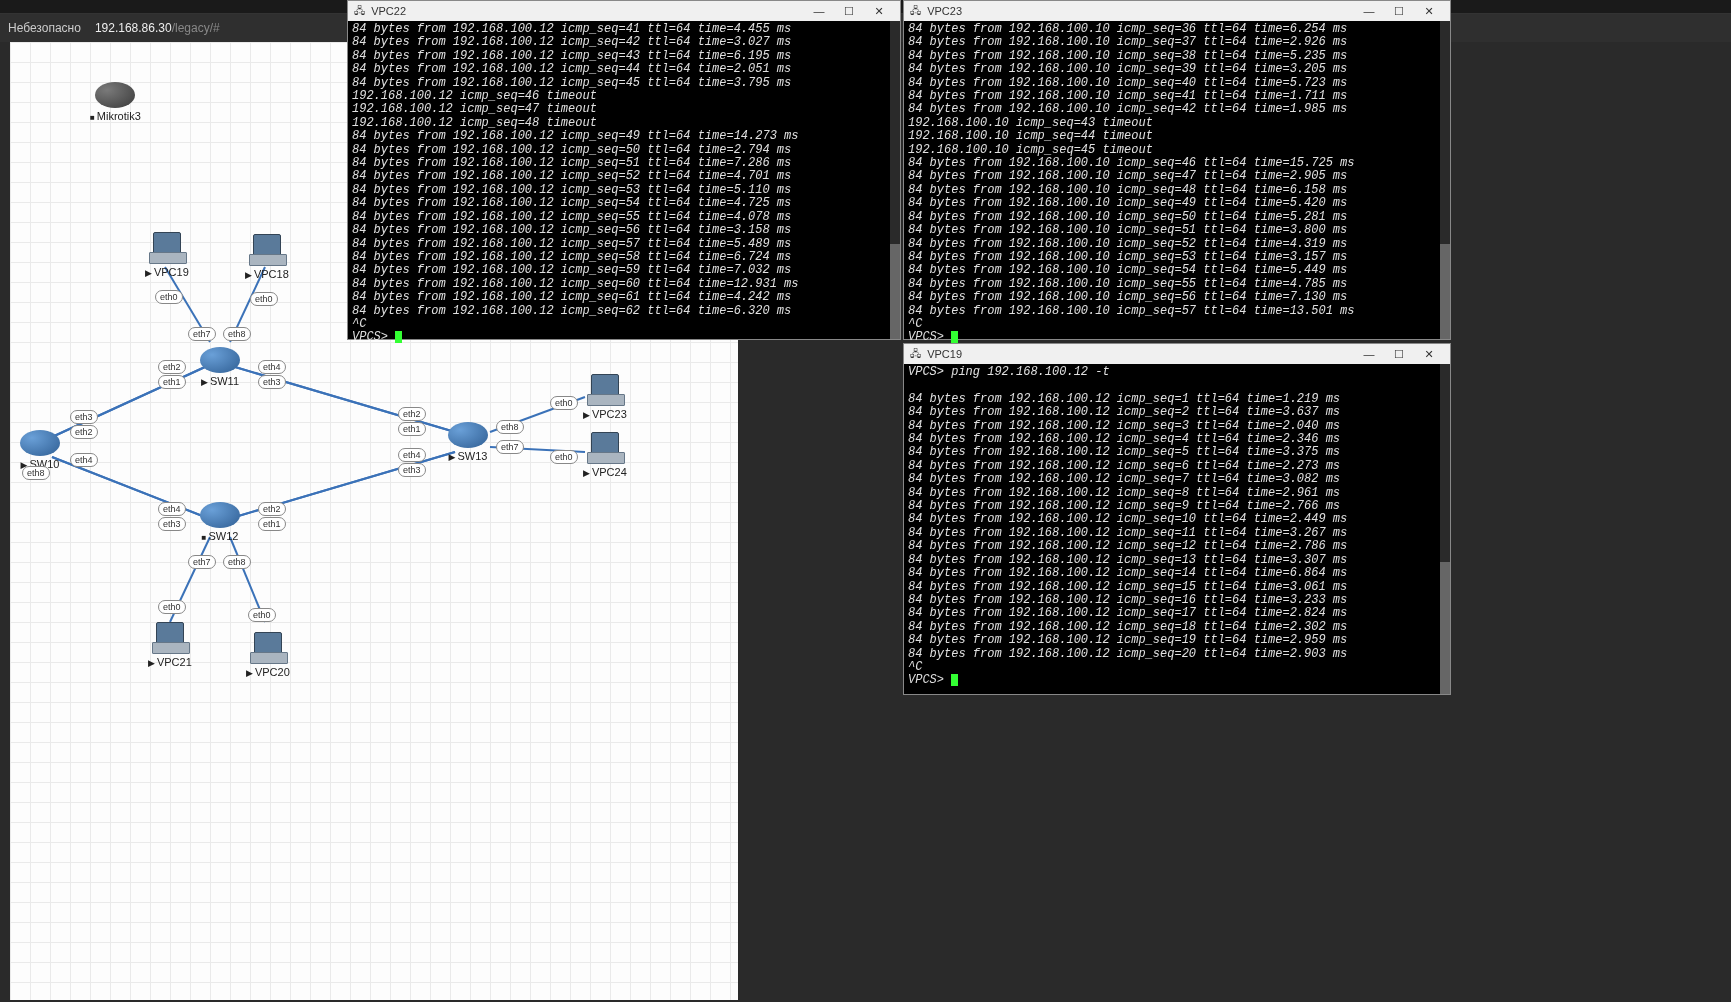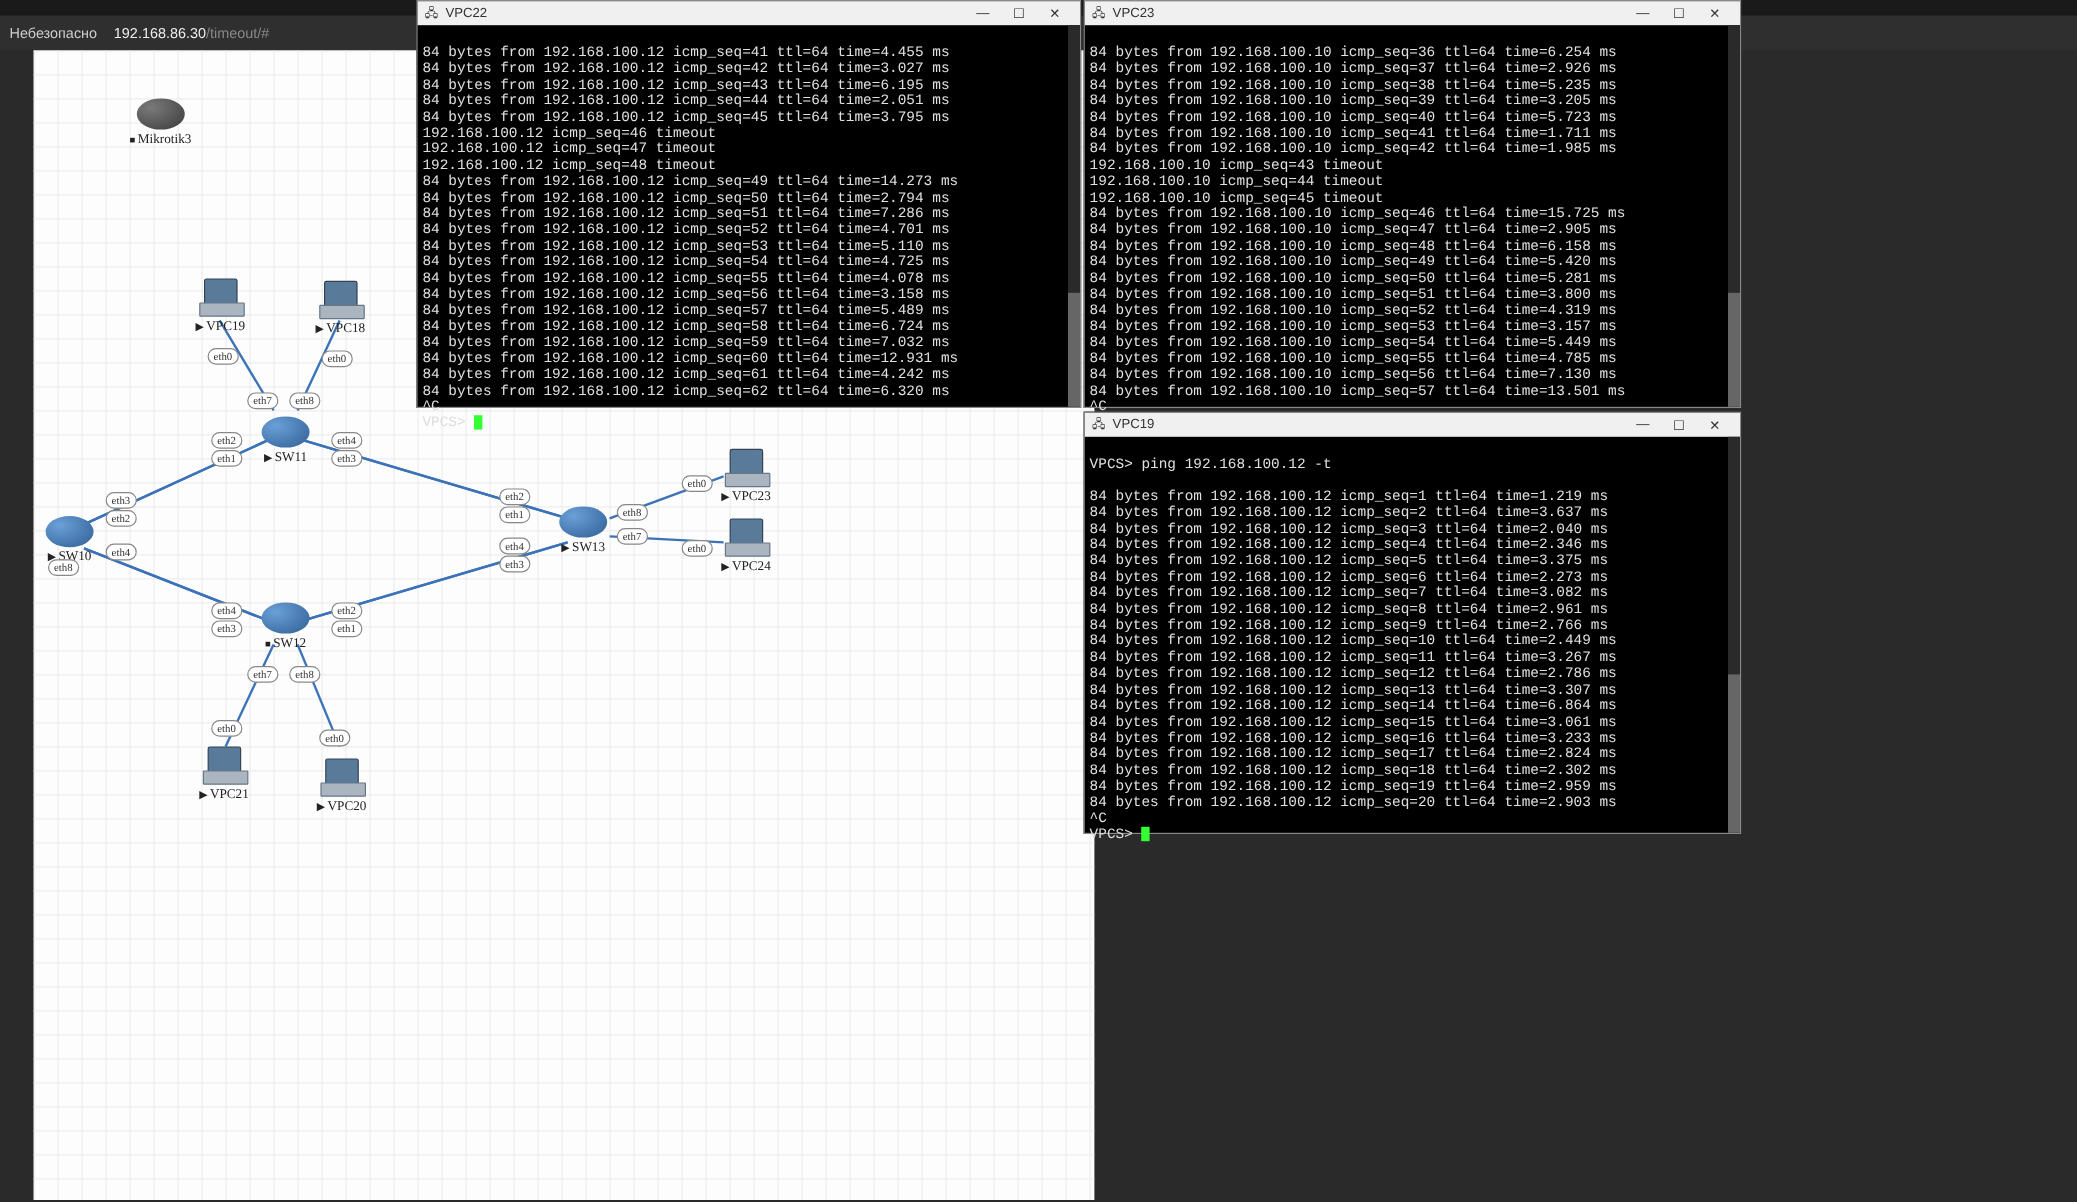--- a/index.html
+++ b/index.html
@@ -24,28 +24,27 @@
   padding: 0 8px;
   color: #aaa;
   font-size: 12px;
 }
 .url-security { color: #ccc; margin-right: 14px; }
 .url-text { color: #eee; }
 .url-path { color: #888; }
 .canvas {
   position: absolute;
   top: 42px;
-  left: 28px;
-  width: 884px;
+  left: 10px;
+  width: 728px;
   height: 958px;
   background: #fdfdfd;
   background-image: linear-gradient(#eaeaea 1px, transparent 1px),
                     linear-gradient(90deg, #eaeaea 1px, transparent 1px);
   background-size: 20px 20px;
-  font-family: Liberation Serif, serif;
 }
 .node {
   position: absolute;
   text-align: center;
   font-size: 11px;
   color: #222;
 }
 .node .label { margin-top: 2px; white-space: nowrap; }
 .node .play { font-size: 9px; margin-right: 2px; }
 .node .stop { font-size: 8px; margin-right: 2px; }
@@ -122,24 +121,25 @@
   display: flex;
   align-items: center;
   padding: 0 6px;
   font-size: 11px;
   font-family: Arial, sans-serif;
 }
 .term-title .ticon { margin-right: 6px; font-size: 10px; }
 .term-title .spacer { flex: 1; }
 .term-title .wbtn { width: 30px; text-align: center; color: #333; }
 .term-body {
-  padding: 17px 4px;
+  padding: 2px 4px;
   line-height: 13.4px;
   white-space: pre;
   overflow: hidden;
+  font-style: italic;
 }
 .prompt { color: #ddd; }
 .cursor {
   display: inline-block;
   width: 7px; height: 12px;
   background: #3f3;
   vertical-align: middle;
 }
 .scrolltrack {
   position: absolute;
@@ -153,21 +153,21 @@
   background: #666;
 }
 </style>
 </head>
 <body>
 
 <div class="top-bar"></div>
 <div class="url-bar">
   <span class="url-security">Небезопасно</span>
   <span class="url-text">192.168.86.30</span>
-  <span class="url-path">/timeout/#</span>
+  <span class="url-path">/legacy/#</span>
 </div>
 
 <div class="canvas">
   <svg class="topo">
     <line class="link" x1="42" y1="395" x2="195" y2="325"></line>
     <line class="link" x1="42" y1="395" x2="195" y2="325"></line>
     <line class="link" x1="42" y1="415" x2="195" y2="475"></line>
     <line class="link" x1="42" y1="415" x2="195" y2="475"></line>
     <line class="link" x1="225" y1="325" x2="445" y2="390"></line>
     <line class="link" x1="225" y1="325" x2="445" y2="390"></line>

